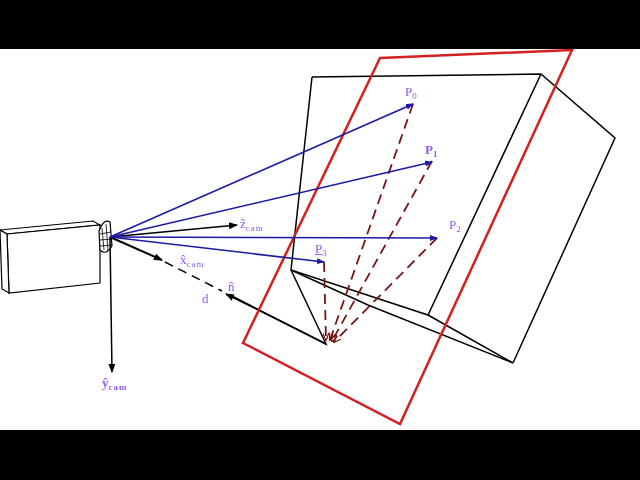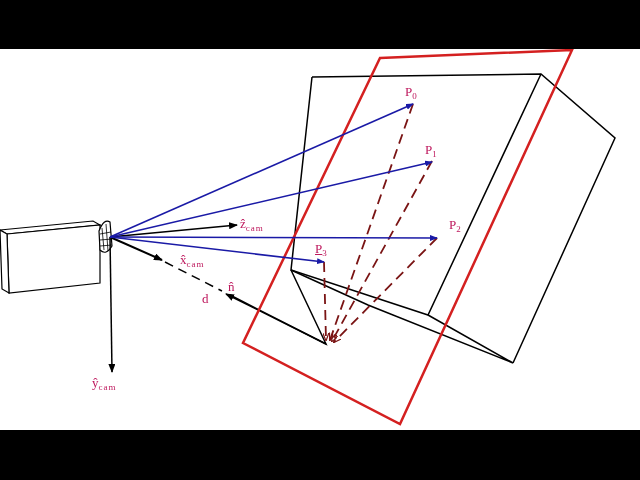--- a/index.html
+++ b/index.html
@@ -2,21 +2,21 @@
 <html><head>
   <meta charset="utf-8">
   <style>
     html, body { margin:0; padding:0; background:#000; }
     body { width:640px; height:480px; overflow:hidden; position:relative; font-family:"Liberation Serif", serif; }
     .bar { position:absolute; left:0; width:640px; background:#000; }
     .bar.top { top:0; height:49px; }
     .bar.bottom { top:430px; height:50px; }
     .canvas { position:absolute; left:0; top:49px; width:640px; height:381px; background:#fff; }
     svg { position:absolute; left:0; top:0; }
-    .lbl { position:absolute; font-family:"Liberation Serif", serif; font-size:13px; color:#be185d; white-space:nowrap; line-height:1; }
+    .lbl { position:absolute; font-family:"Liberation Serif", serif; font-size:13px; color:#8b5cf6; white-space:nowrap; line-height:1; }
     .lbl sub { font-size:9px; vertical-align:-3px; letter-spacing:1px; }
   </style>
 </head>
 <body>
 
 <div class="bar top"></div>
 
 <div class="canvas">
   <svg width="640" height="381" viewBox="0 49 640 381">
     <defs>
@@ -71,22 +71,22 @@
     <g stroke="#1a1aa6" stroke-width="1.6">
       <line x1="110" y1="237" x2="413" y2="104" marker-end="url(#ablue)"></line>
       <line x1="110" y1="237" x2="432" y2="162" marker-end="url(#ablue)"></line>
       <line x1="110" y1="237" x2="437" y2="238" marker-end="url(#ablue)"></line>
       <line x1="110" y1="237" x2="324" y2="262" marker-end="url(#ablue)"></line>
     </g>
   </svg>
 
   <div class="lbl" style="left:240px;top:168px;"><span>ẑ</span><sub>cam</sub></div>
   <div class="lbl" style="left:166px;top:204px;margin-left:14px;"><span>x̂</span><sub>cam</sub></div>
-  <div class="lbl" style="left:92px;top:327px;"><span>ŷ</span><sub>cam</sub></div>
+  <div class="lbl" style="left:102px;top:327px;font-weight:bold;"><span>ŷ</span><sub>cam</sub></div>
   <div class="lbl" style="left:228px;top:231px;">n̂</div>
   <div class="lbl" style="left:202px;top:243px;">d</div>
   <div class="lbl" style="left:405px;top:36px;"><span>P</span><sub>0</sub></div>
-  <div class="lbl" style="left:425px;top:94px;"><span>P</span><sub>1</sub></div>
+  <div class="lbl" style="left:425px;top:94px;font-weight:bold;"><span>P</span><sub>1</sub></div>
   <div class="lbl" style="left:429px;top:169px;margin-left:20px;"><span>P</span><sub>2</sub></div>
   <div class="lbl" style="left:315px;top:193px;text-decoration:underline;"><span>P</span><sub>3</sub></div>
 </div>
 
 <div class="bar bottom"></div>
 
 </body></html>

